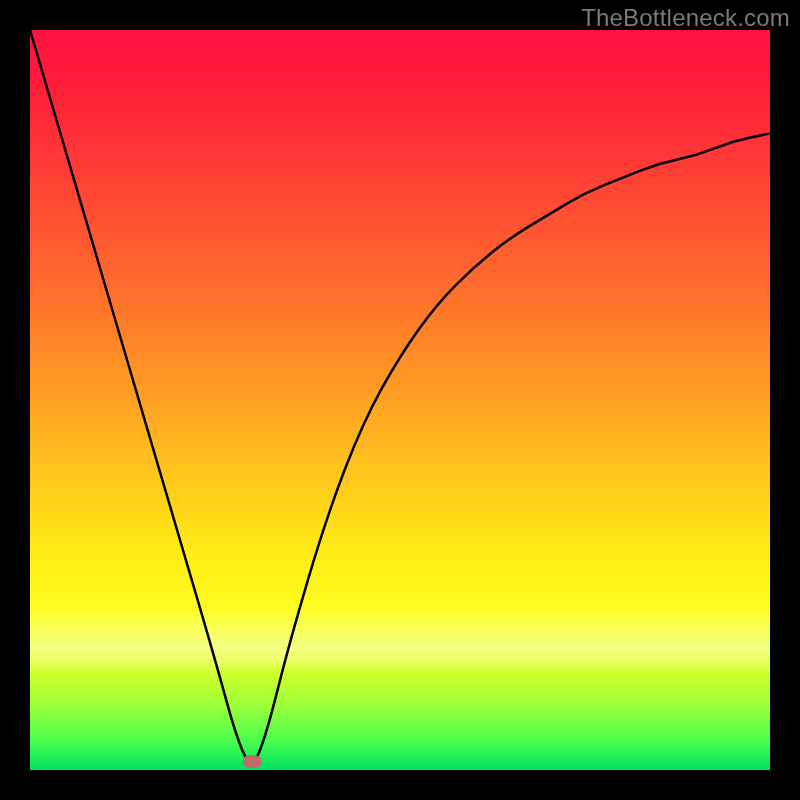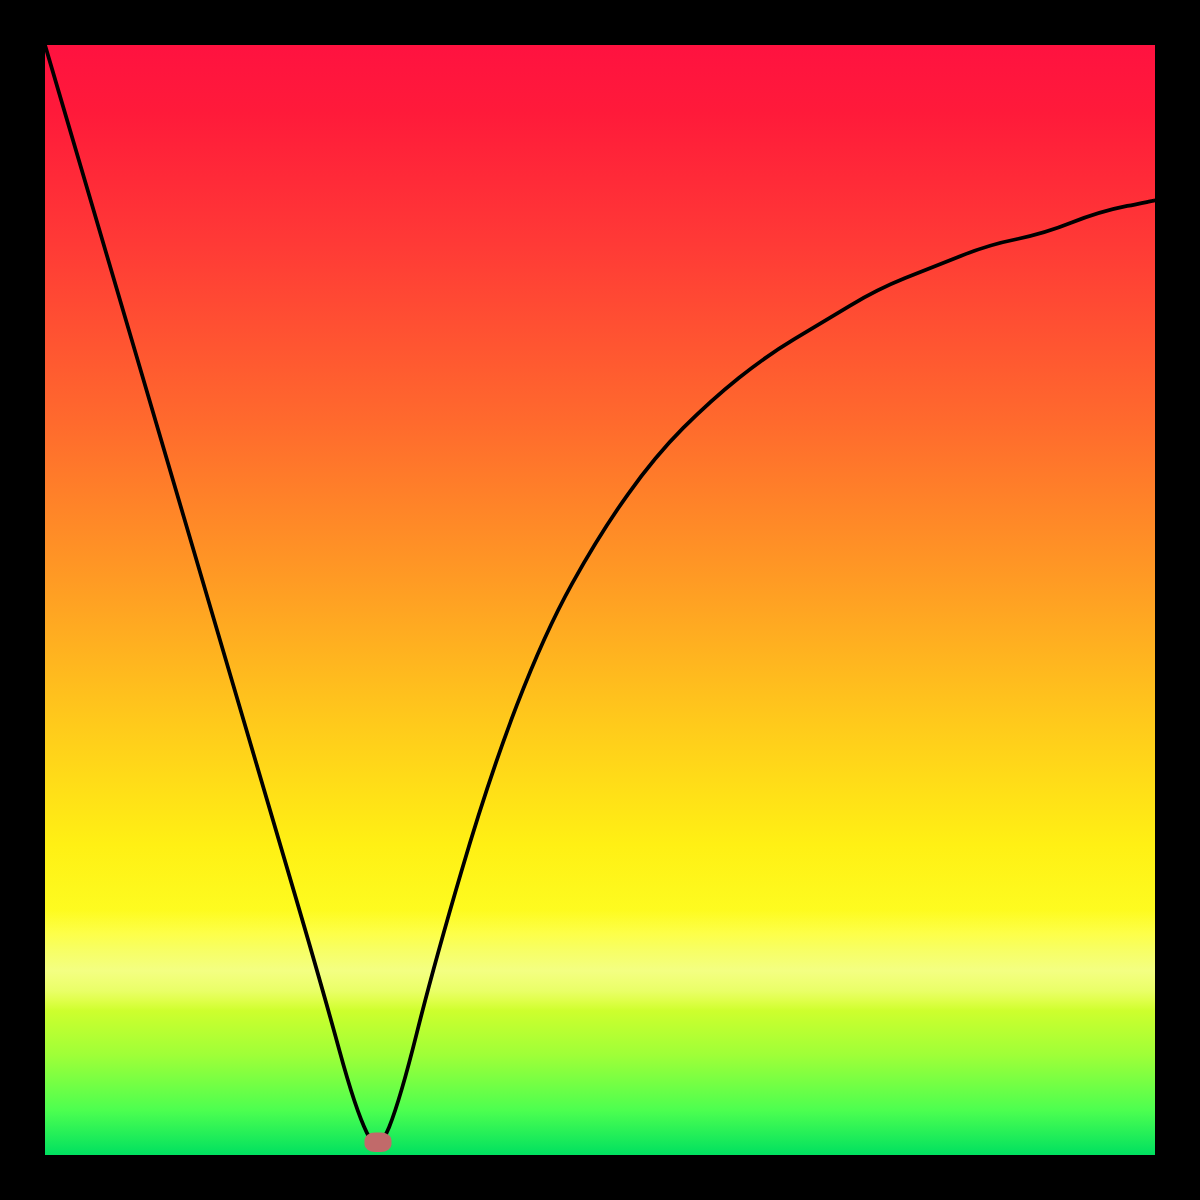--- a/index.html
+++ b/index.html
@@ -86,20 +86,21 @@
     left: calc(29.5% - 9px);
     bottom: 2px;
     z-index: 20;
   }
 </style>
 </head>
 <body>
 
 <div class="frame">
 
+  <div class="watermark">TheBottleneck.com</div>
 
   <div class="plot-area">
     <div class="gradient-bg"></div>
     <div class="pale-band"></div>
 
     <svg class="curve" viewBox="0 0 740 740" preserveAspectRatio="none">
       <path d="M 0.00 0.00 Q 37.00 125.80 55.50 188.70 Q 74.00 251.60 92.50 314.50 Q 111.00 377.40 129.50 440.30 Q 148.00 503.20 166.50 566.10 Q 185.00 629.00 196.10 669.70 Q 207.20 710.40 214.60 725.20 Q 222.00 740.00 229.40 721.50 Q 236.80 703.00 247.90 658.60 Q 259.00 614.20 277.50 551.30 Q 296.00 488.40 314.50 440.30 Q 333.00 392.20 351.50 358.90 Q 370.00 325.60 388.50 299.70 Q 407.00 273.80 425.50 255.30 Q 444.00 236.80 462.50 222.00 Q 481.00 207.20 499.50 196.10 Q 518.00 185.00 536.50 173.90 Q 555.00 162.80 573.50 155.40 Q 592.00 148.00 610.50 140.60 Q 629.00 133.20 647.50 129.50 Q 666.00 125.80 684.50 118.40 Q 703.00 111.00 721.50 107.30 T 740.00 103.60" fill="none" stroke="#000" stroke-width="2.5" stroke-linecap="round" stroke-linejoin="round"></path>
     </svg>
 
     <div class="marker" style="left: 213px; bottom: 2px; background: rgb(193, 106, 106);"></div>

